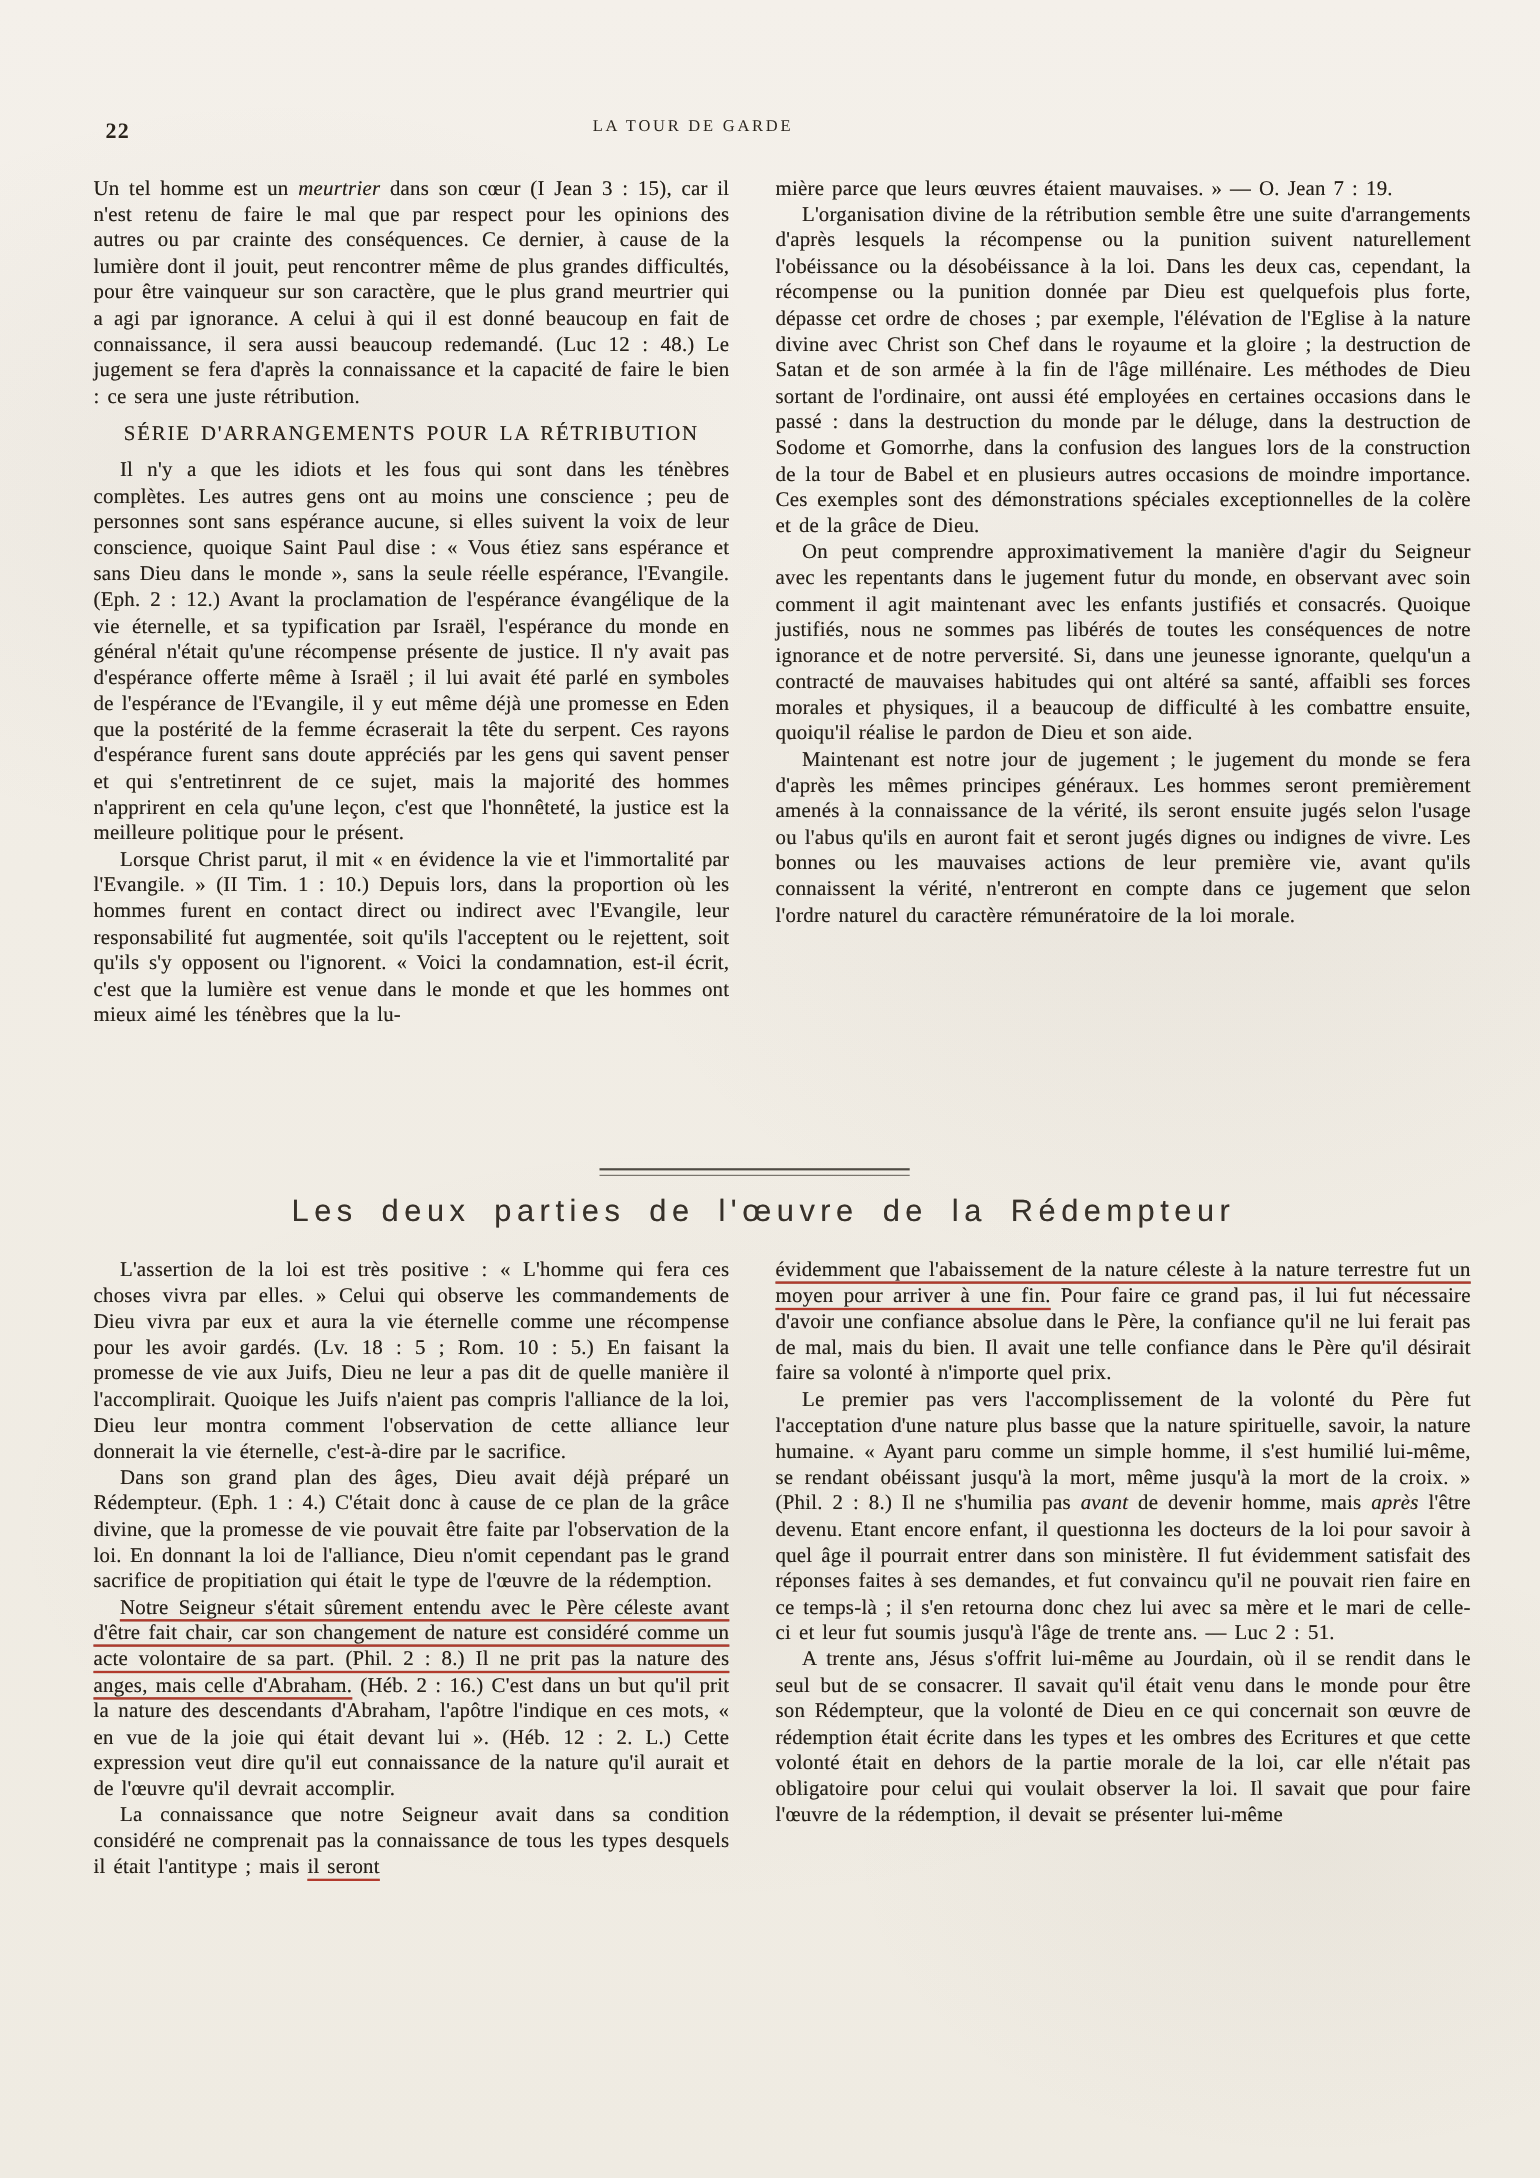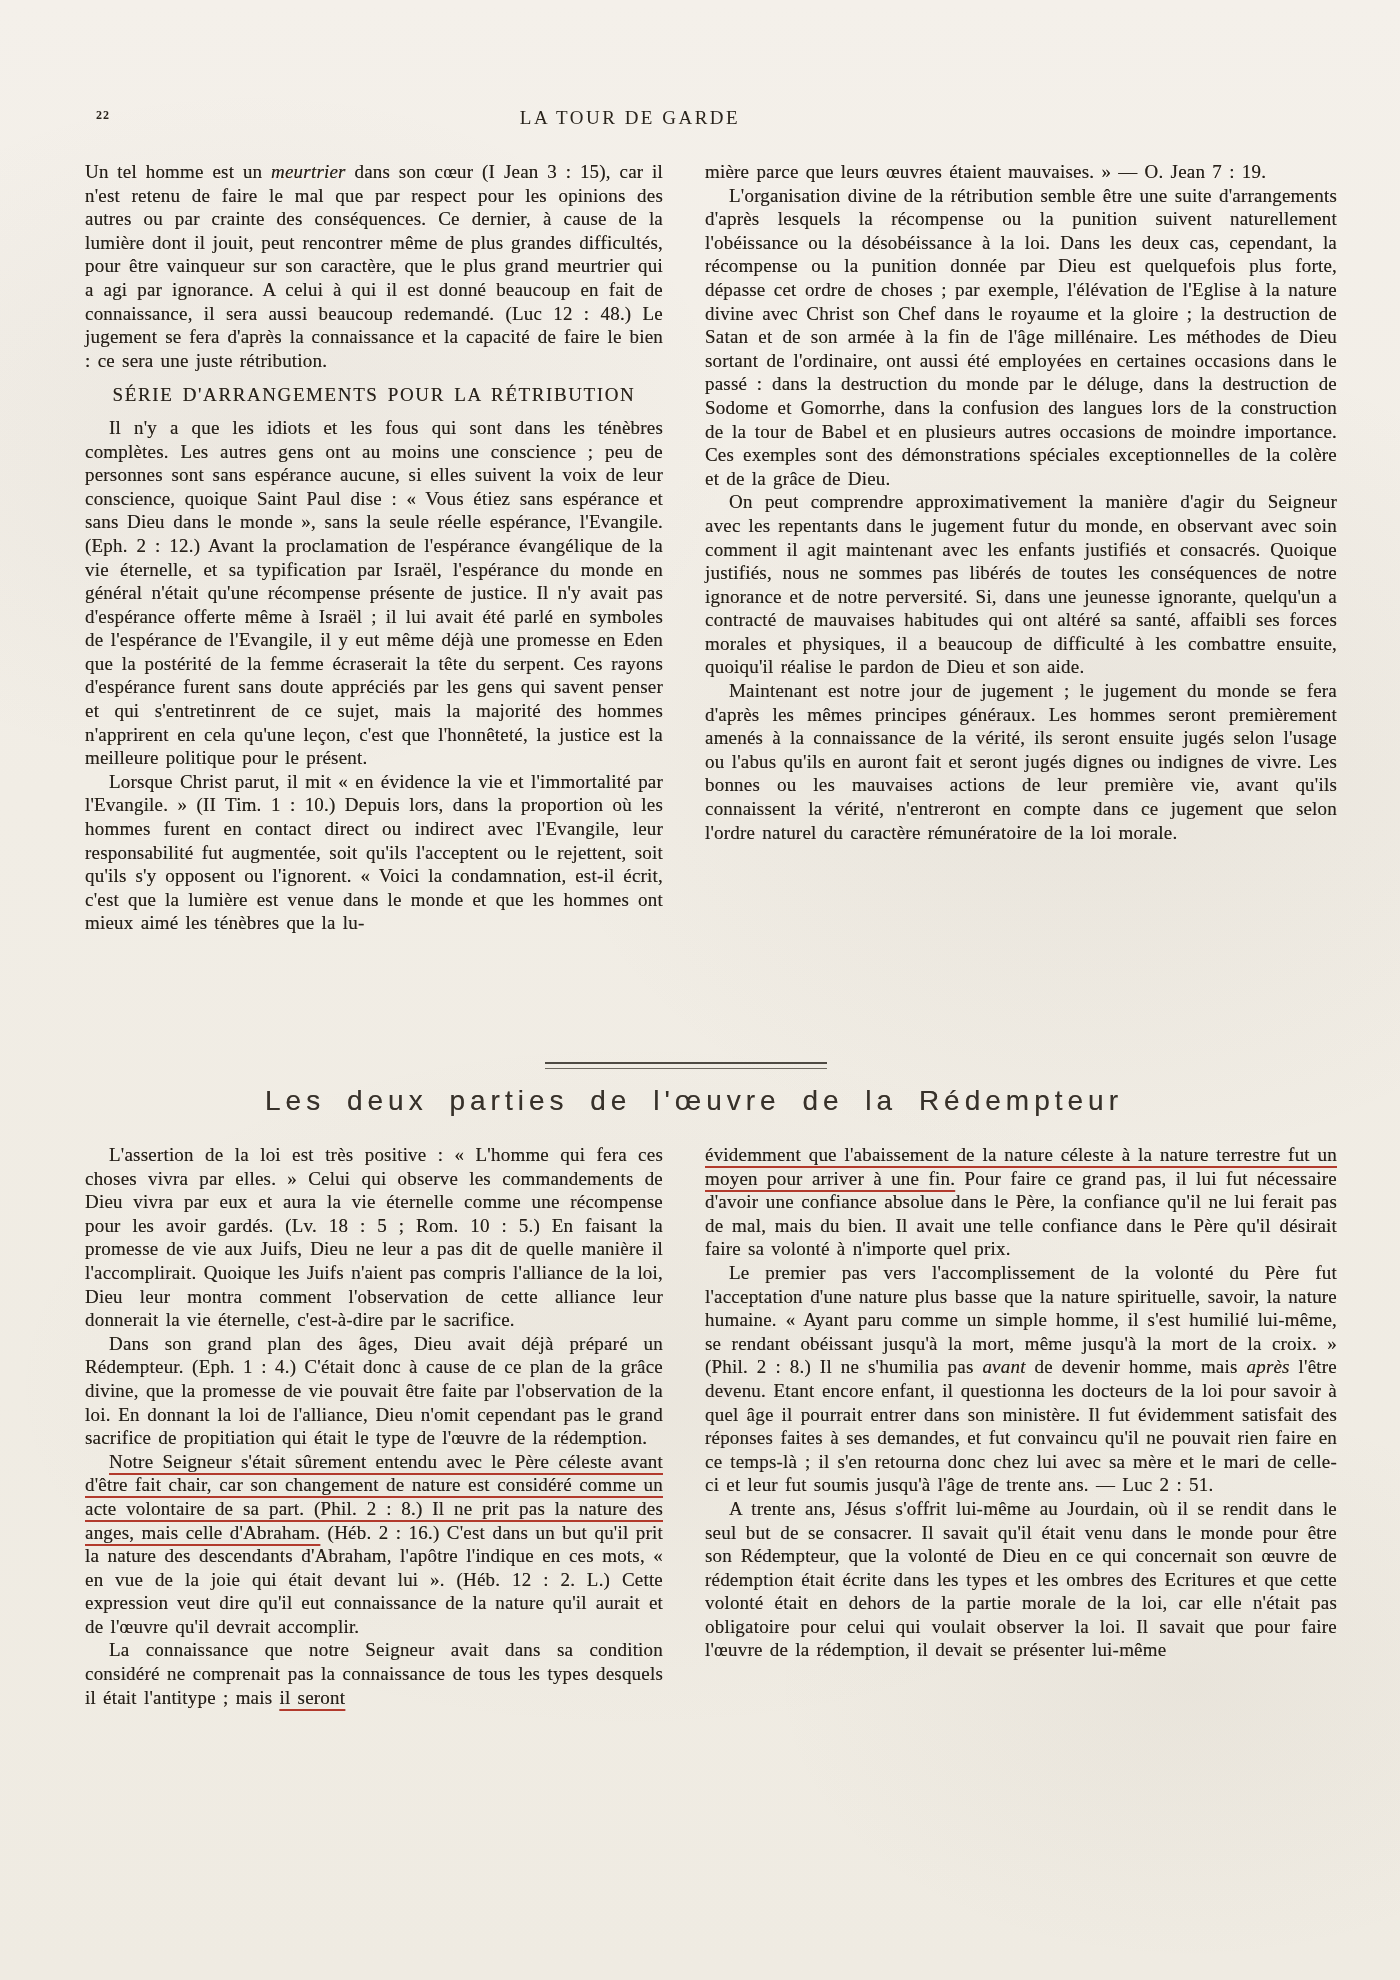--- a/index.html
+++ b/index.html
@@ -10,25 +10,25 @@
       radial-gradient(ellipse 800px 600px at 78% 38%, rgba(120,108,92,0.07), transparent 70%),
       radial-gradient(ellipse 900px 500px at 45% 70%, rgba(130,118,100,0.05), transparent 70%),
       radial-gradient(ellipse 600px 400px at 85% 85%, rgba(125,112,95,0.06), transparent 70%),
       linear-gradient(180deg,#f4f0ea 0%,#f1ede5 40%,#efebe2 100%);
     font-family:"Liberation Serif","DejaVu Serif",serif;
     color:#262019;
   }
   .page{position:absolute;inset:0;}
   .pagenum{
     position:absolute;left:96px;top:108px;
-    font-size:12px;font-weight:bold;letter-spacing:1px;color:#2a241c;
+    font-size:20px;font-weight:bold;letter-spacing:1px;color:#2a241c;
   }
   .journal{
     position:absolute;left:440px;top:107px;width:380px;text-align:center;
-    font-size:19px;letter-spacing:2.5px;color:#2a241c;white-space:nowrap;
+    font-size:15px;letter-spacing:2.5px;color:#2a241c;white-space:nowrap;
   }
   .cols{position:absolute;left:85px;width:1252px;display:flex;gap:42px;}
   #sec1{top:160px;}
   #sec2{top:1143px;}
   .col{text-align:justify;font-size:19px;line-height:23.6px;word-spacing:2.2px;letter-spacing:0.2px;}
   .colL{width:578px;}
   .colR{width:632px;}
   .col p{margin:0;text-rendering:optimizeLegibility;
     text-shadow:0 0 0.5px rgba(45,35,25,0.55);}
   .ind{text-indent:24px;}

